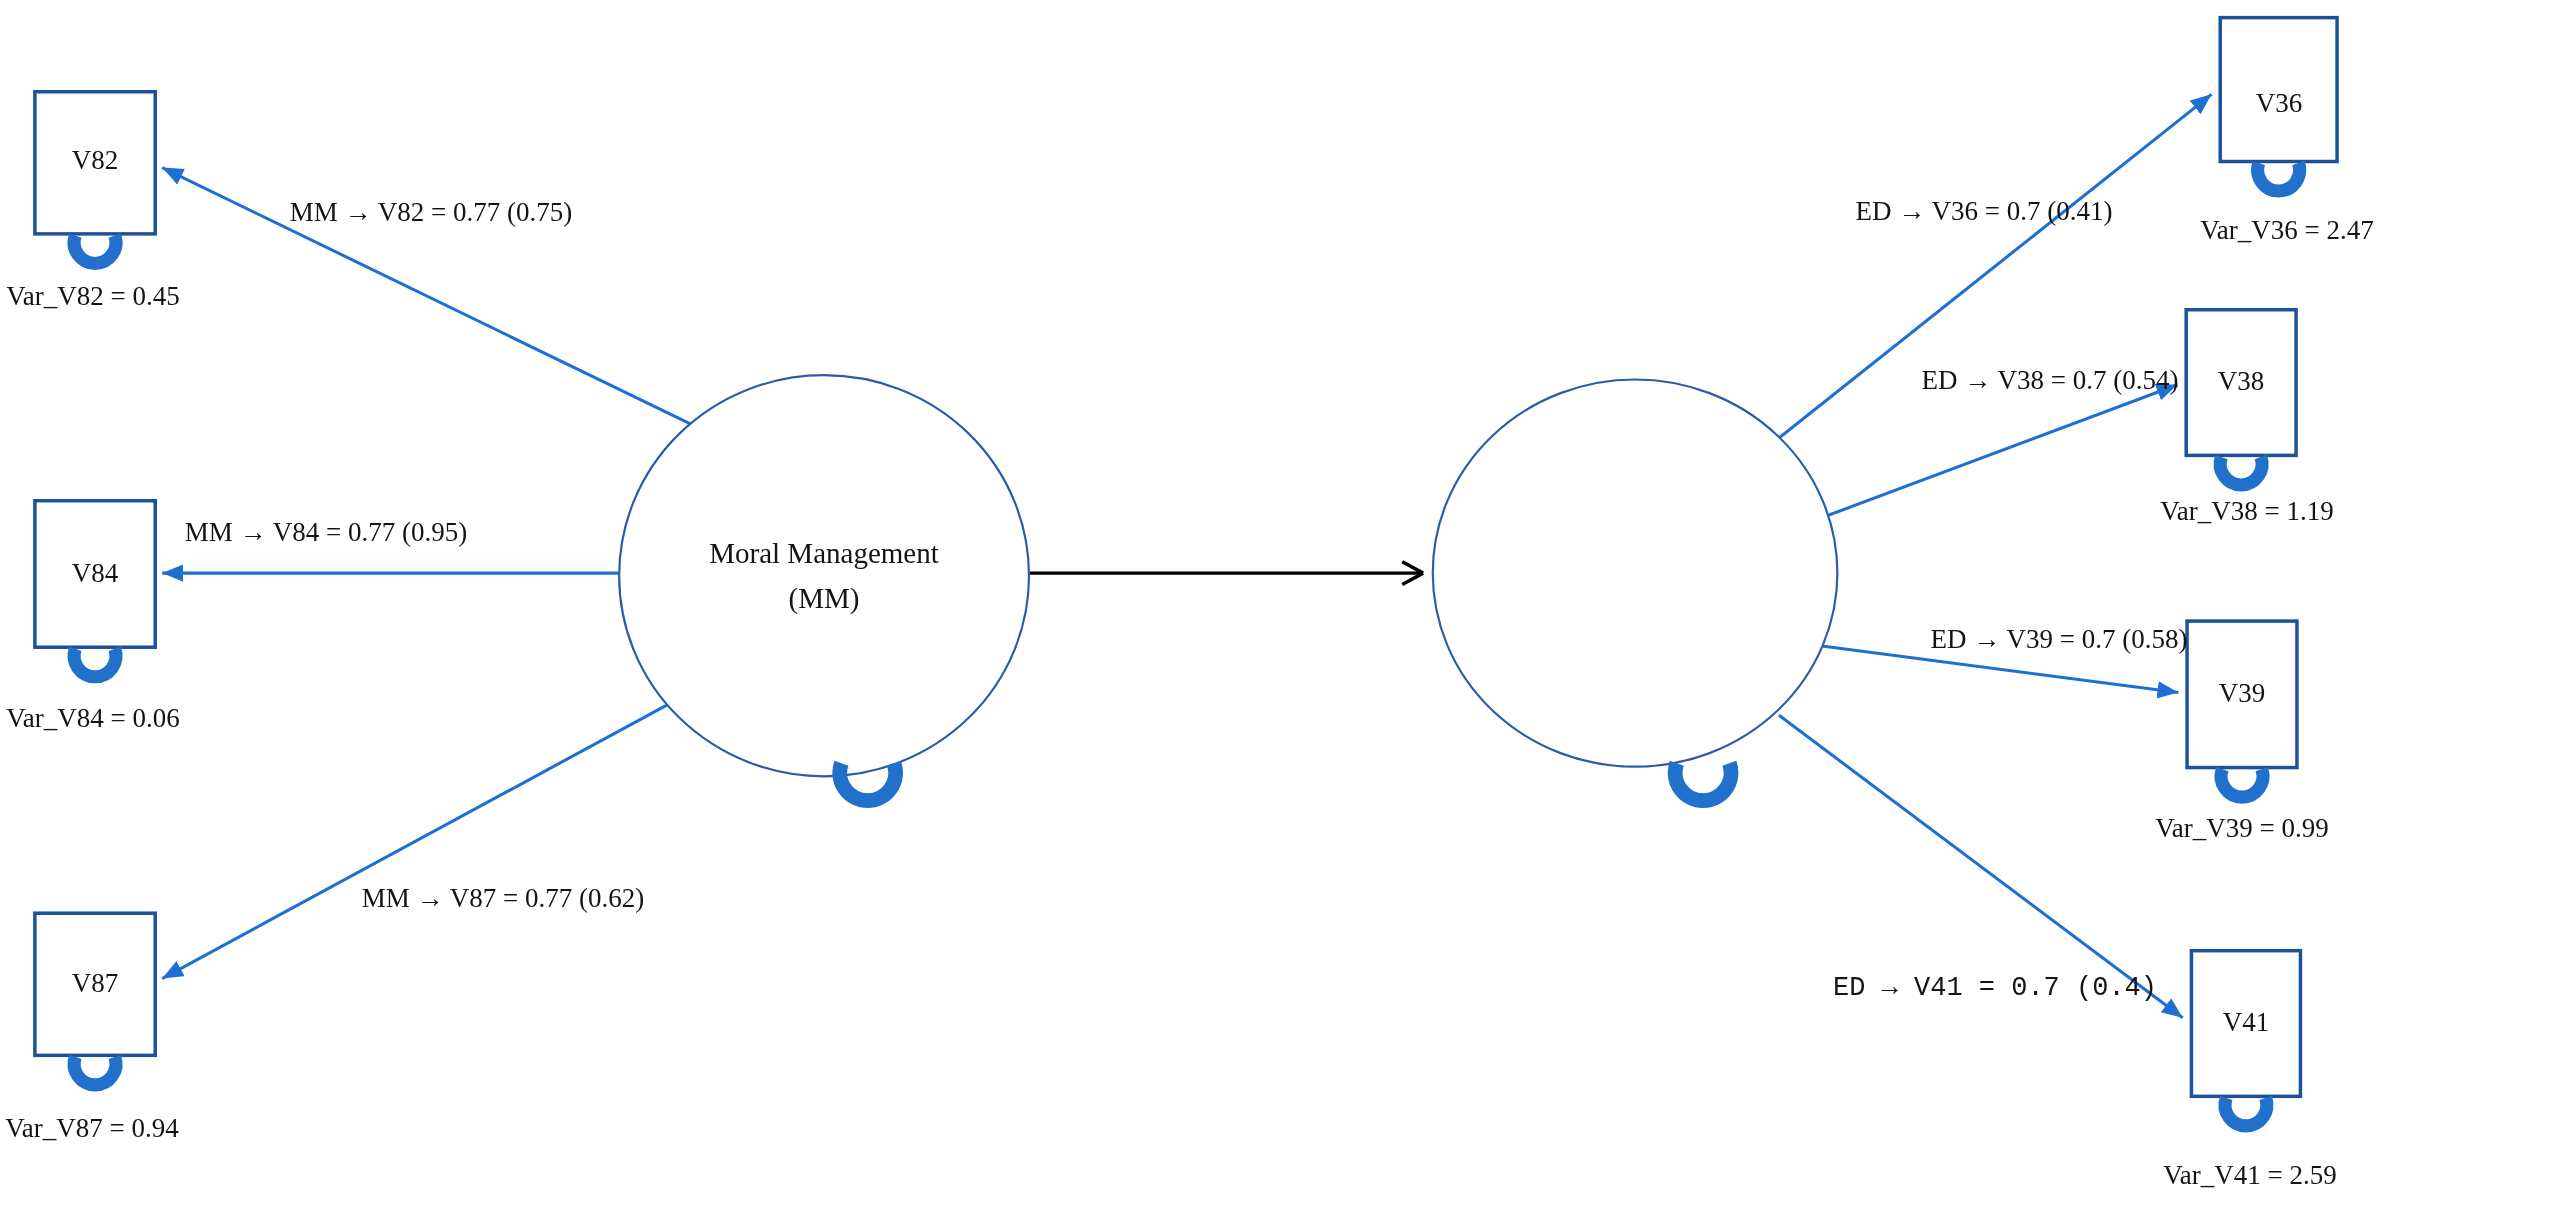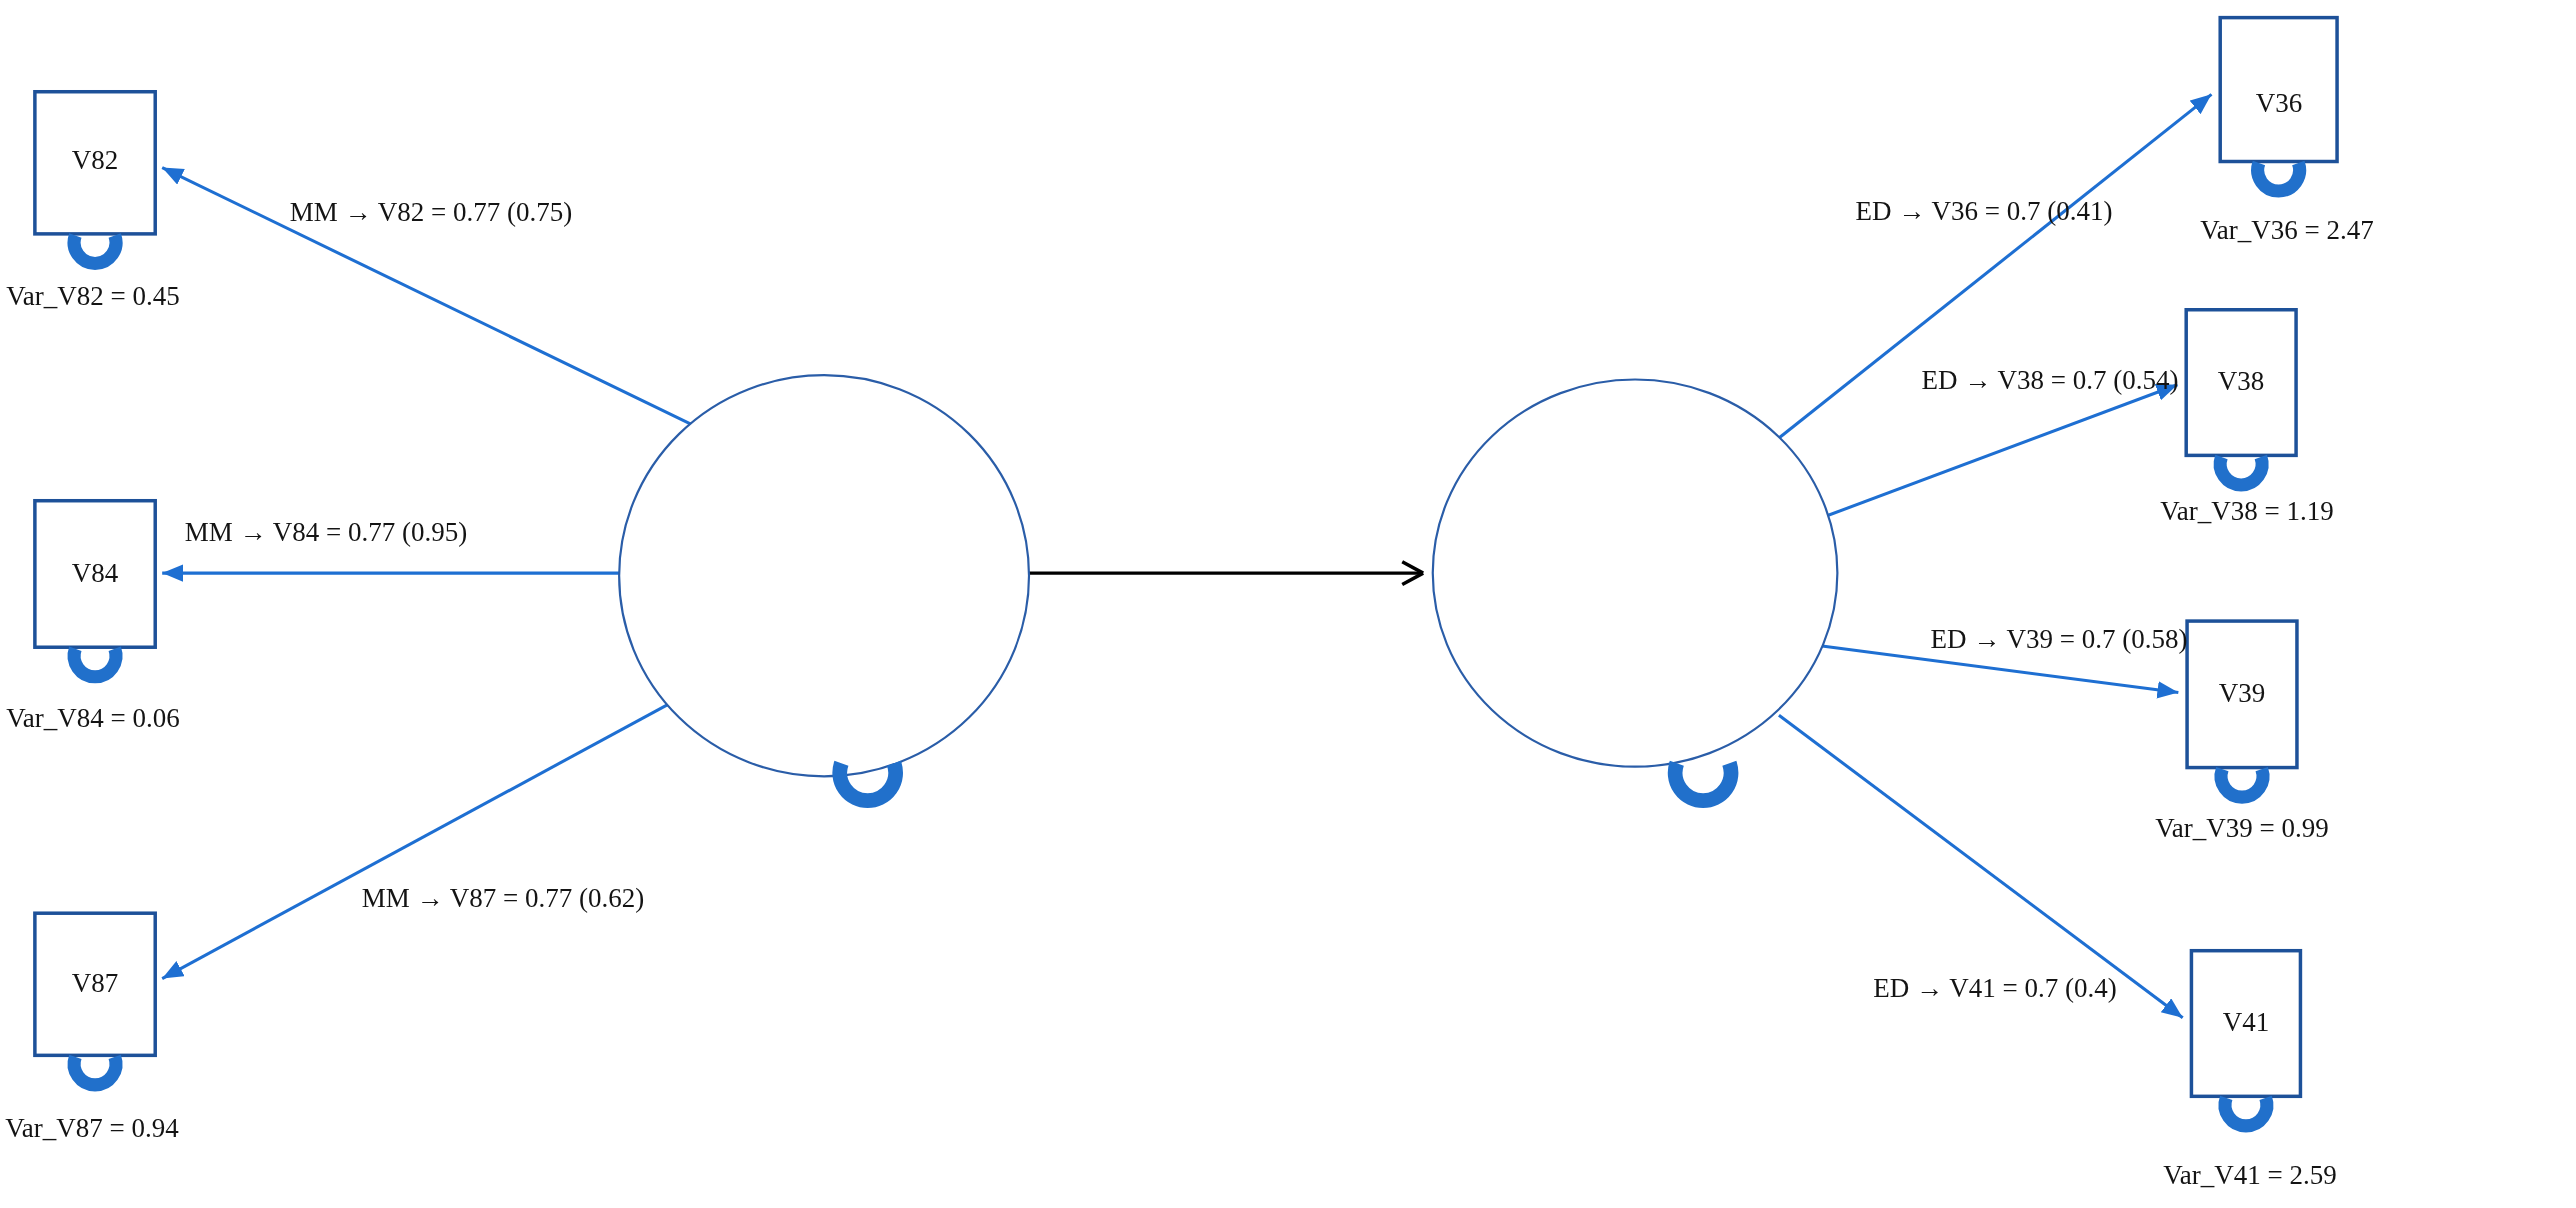--- a/index.html
+++ b/index.html
@@ -67,28 +67,32 @@
   </svg>
 
   <div class="label box-label" style="left:95px;top:160px;">V82</div>
   <div class="label box-label" style="left:95px;top:573px;">V84</div>
   <div class="label box-label" style="left:95px;top:983px;">V87</div>
   <div class="label box-label" style="left:2279px;top:87px;margin-top:16px;">V36</div>
   <div class="label box-label" style="left:2241px;top:381px;">V38</div>
   <div class="label box-label" style="left:2242px;top:693px;">V39</div>
   <div class="label box-label" style="left:2246px;top:1022px;">V41</div>
 
+  <div class="label latent-label" style="left:824px;top:576px;">
+    <div>Moral Management</div>
+    <div>(MM)</div>
+  </div>
 
   <div class="label path-label" style="left:431px;top:212px;">MM → V82 = 0.77 (0.75)</div>
   <div class="label path-label" style="left:326px;top:532px;">MM → V84 = 0.77 (0.95)</div>
   <div class="label path-label" style="left:503px;top:898px;">MM → V87 = 0.77 (0.62)</div>
   <div class="label path-label" style="left:1984px;top:211px;">ED → V36 = 0.7 (0.41)</div>
   <div class="label path-label" style="left:2050px;top:380px;">ED → V38 = 0.7 (0.54)</div>
   <div class="label path-label" style="left:2059px;top:639px;">ED → V39 = 0.7 (0.58)</div>
-  <div class="label path-label" style="left:1995px;top:988px;">ED → V41 = 0.7 (0.4)</div>
+  <div class="label path-label" style="left:1995px;top:988px;font-family:Liberation Mono, monospace;">ED → V41 = 0.7 (0.4)</div>
 
   <div class="label var-label" style="left:93px;top:296px;">Var_V82 = 0.45</div>
   <div class="label var-label" style="left:93px;top:718px;">Var_V84 = 0.06</div>
   <div class="label var-label" style="left:92px;top:1128px;">Var_V87 = 0.94</div>
   <div class="label var-label" style="left:2287px;top:230px;">Var_V36 = 2.47</div>
   <div class="label var-label" style="left:2247px;top:511px;">Var_V38 = 1.19</div>
   <div class="label var-label" style="left:2242px;top:828px;">Var_V39 = 0.99</div>
   <div class="label var-label" style="left:2250px;top:1175px;">Var_V41 = 2.59</div>
 
 </div>

